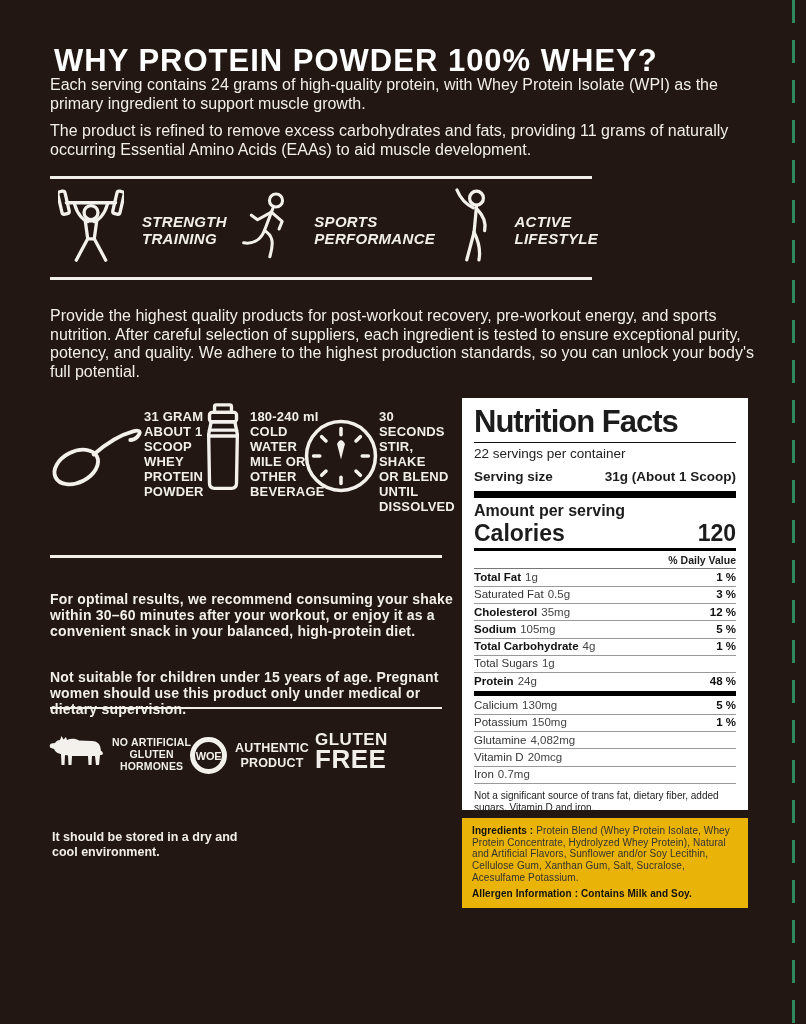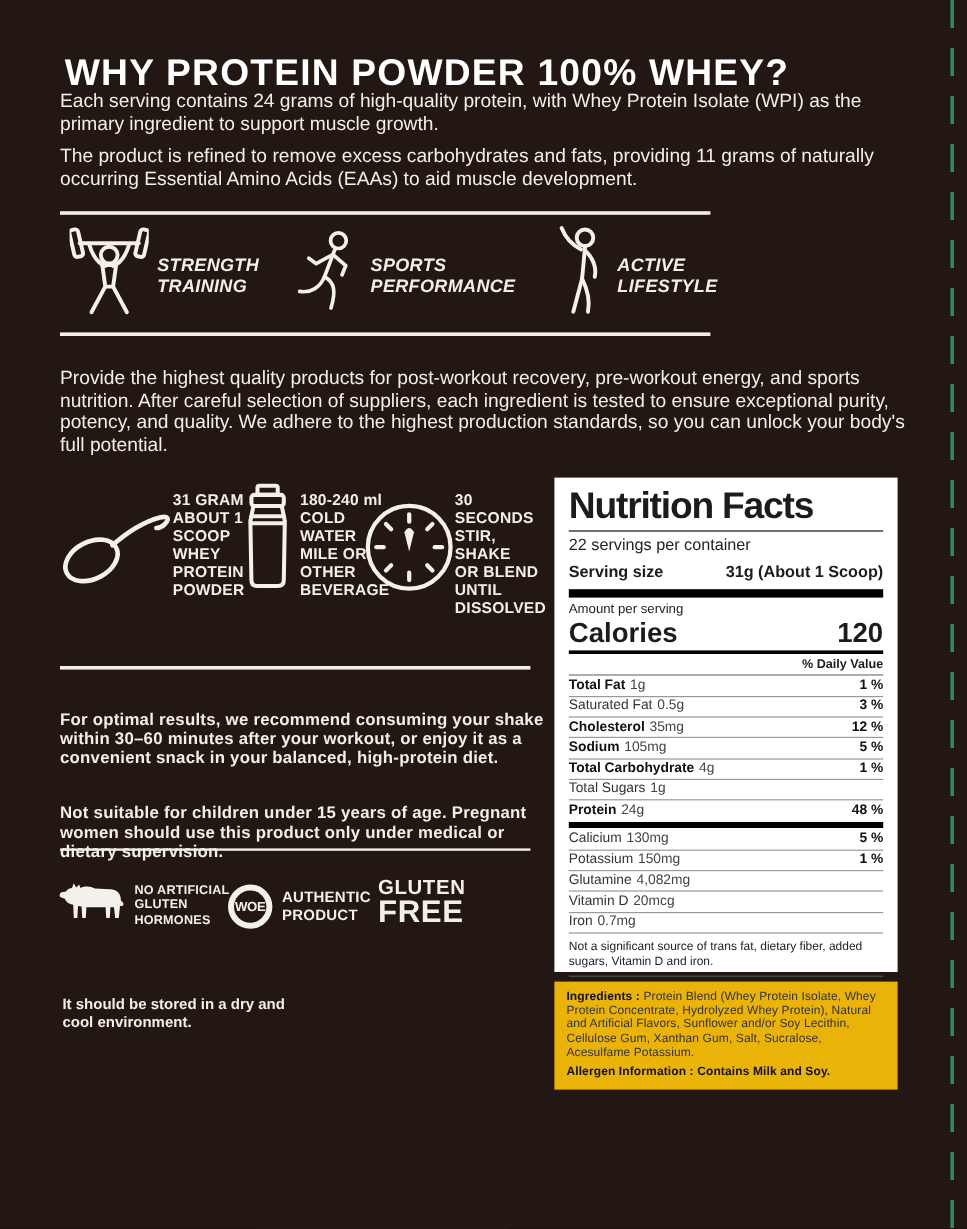--- a/index.html
+++ b/index.html
@@ -17,37 +17,37 @@
   .p1{left:50px;top:60px;width:712px;}
   .p2{left:50px;top:106px;width:712px;}
   .p3{left:50px;top:291px;width:716px;}
   .rule{background:#f2eeea;height:2.5px;}
   .rule-b-top{left:50px;top:176px;width:542px;}
   .rule-b-bot{left:50px;top:277px;width:542px;}
   .rule-usage{left:50px;top:555px;width:392px;}
   .rule-advice{left:50px;top:707px;width:392px;height:2px;}
   
   .benefits{left:58px;top:188px;width:540px;height:86px;display:flex;justify-content:space-between;align-items:center;}
-  .benefit{display:flex;align-items:center;gap:7px;}
+  .benefit{display:flex;align-items:center;gap:18px;}
   .blabel{font-size:15px;font-weight:bold;font-style:italic;line-height:1.12;letter-spacing:.3px;}
   .icon-stroke{stroke:#f4f0ec;fill:none;stroke-width:4;stroke-linecap:round;stroke-linejoin:round;}
   
   .usage{left:50px;top:402px;display:flex;}
   .ucol{display:flex;flex-direction:row;}
   .ucol1{width:138px;}
   .ucol2{width:115px;}
   .ucol3{width:140px;}
   .uicon{height:92px;display:flex;align-items:flex-end;}
   .ulines{margin-top:7px;font-size:13px;font-weight:bold;line-height:1.16;letter-spacing:.2px;}
   
   .advice{font-size:14px;font-weight:bold;line-height:1.13;letter-spacing:.2px;}
   .advice1{left:50px;top:578px;width:404px;}
   .advice2{left:50px;top:656px;width:404px;}
   
-  .badge{display:flex;align-items:center;gap:8px;}
+  .badge{display:flex;align-items:center;gap:8px;text-align:center;}
   .badge-cow{left:48px;top:733px;}
   .badge-woe{left:190px;top:737px;}
   .badge-gluten{left:315px;top:731px;}
   .badge-lines{font-size:10.5px;font-weight:bold;line-height:1.15;letter-spacing:.2px;}
   .woe-circle{
     width:27px;height:27px;border:5px solid #f4f0ec;border-radius:50%;
     display:flex;align-items:center;justify-content:center;
     font-size:11px;font-weight:bold;letter-spacing:-.3px;color:#f4f0ec;
   }
   .badge-woe .badge-lines{font-size:12.5px;}
@@ -57,21 +57,21 @@
   
   .nf{
     left:462px;top:398px;width:286px;height:412px;background:#ffffff;color:#1c1c1c;
     padding:8px 12px;box-sizing:border-box;
   }
   .nf-title{font-size:31px;font-weight:bold;letter-spacing:-1px;line-height:1.05;white-space:nowrap;}
   .nf-rule{border:none;border-top:1.5px solid #111;margin:3px 0;}
   .nf-servings{font-size:13.5px;margin:2px 0 8px;color:#222;}
   .nf-serving-row{display:flex;justify-content:space-between;font-size:13.5px;font-weight:bold;margin-bottom:7px;}
   .bar7{height:7px;background:#000;}
-  .nf-amount{font-size:11px;font-weight:normal;margin-top:4px;}
+  .nf-amount{font-size:16px;font-weight:bold;margin-top:4px;}
   .nf-cal{display:flex;justify-content:space-between;align-items:baseline;font-size:23px;font-weight:bold;line-height:1.15;}
   .bar4{height:3.5px;background:#000;margin-top:2px;}
   .nf-dvh{text-align:right;font-size:10.5px;font-weight:bold;padding:2.5px 0;border-bottom:1px solid #777;}
   .nf-row{display:flex;align-items:baseline;font-size:11.5px;line-height:1.2;padding:1.5px 0 1px;border-bottom:1px solid #999;}
   .nf-row .nm{color:#333;}
   .nf-row.b .nm{font-weight:bold;color:#111;}
   .nf-row .amt{margin-left:4px;color:#444;}
   .nf-row .dv{margin-left:auto;font-weight:bold;color:#111;}
   .bar5{height:5px;background:#000;margin:1px 0 2px;}
   .nf-note1{font-size:10px;line-height:1.18;margin-top:6px;color:#222;}

